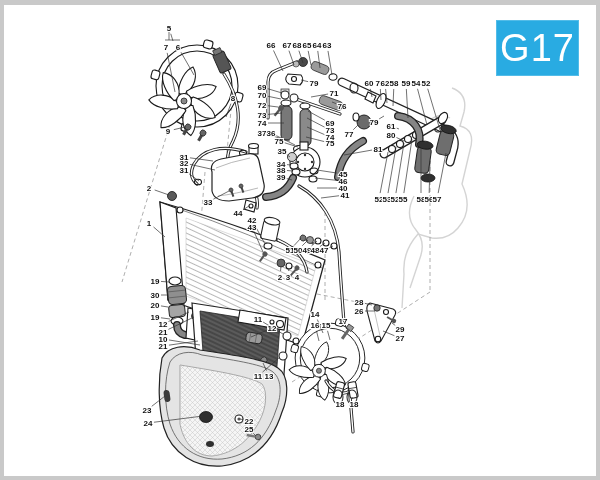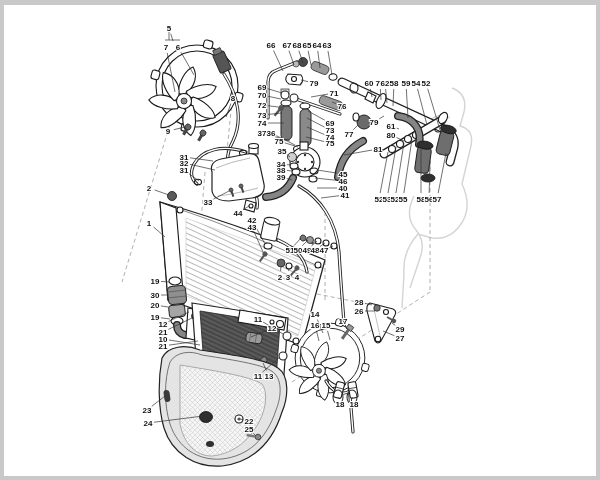--- a/index.html
+++ b/index.html
@@ -533,13 +533,16 @@
         <text x="147" y="410" text-anchor="middle" dominant-baseline="central" class="callout">23</text>
         <line x1="153.95198747034172" y1="422.24247432195654" x2="203" y2="416" class="leader"></line>
         <text x="148" y="423" text-anchor="middle" dominant-baseline="central" class="callout">24</text>
         <line x1="243.1428776388963" y1="419.69841725308805" x2="240" y2="419" class="leader"></line>
         <text x="249" y="421" text-anchor="middle" dominant-baseline="central" class="callout">22</text>
         <line x1="253.2426406871193" y1="433.24264068711926" x2="256" y2="436" class="leader"></line>
         <text x="249" y="429" text-anchor="middle" dominant-baseline="central" class="callout">25</text>
       </g>
   </svg>
 
+  <div class="badge">
+    <span>G17</span>
+  </div>
 </div>
 
 </body></html>

